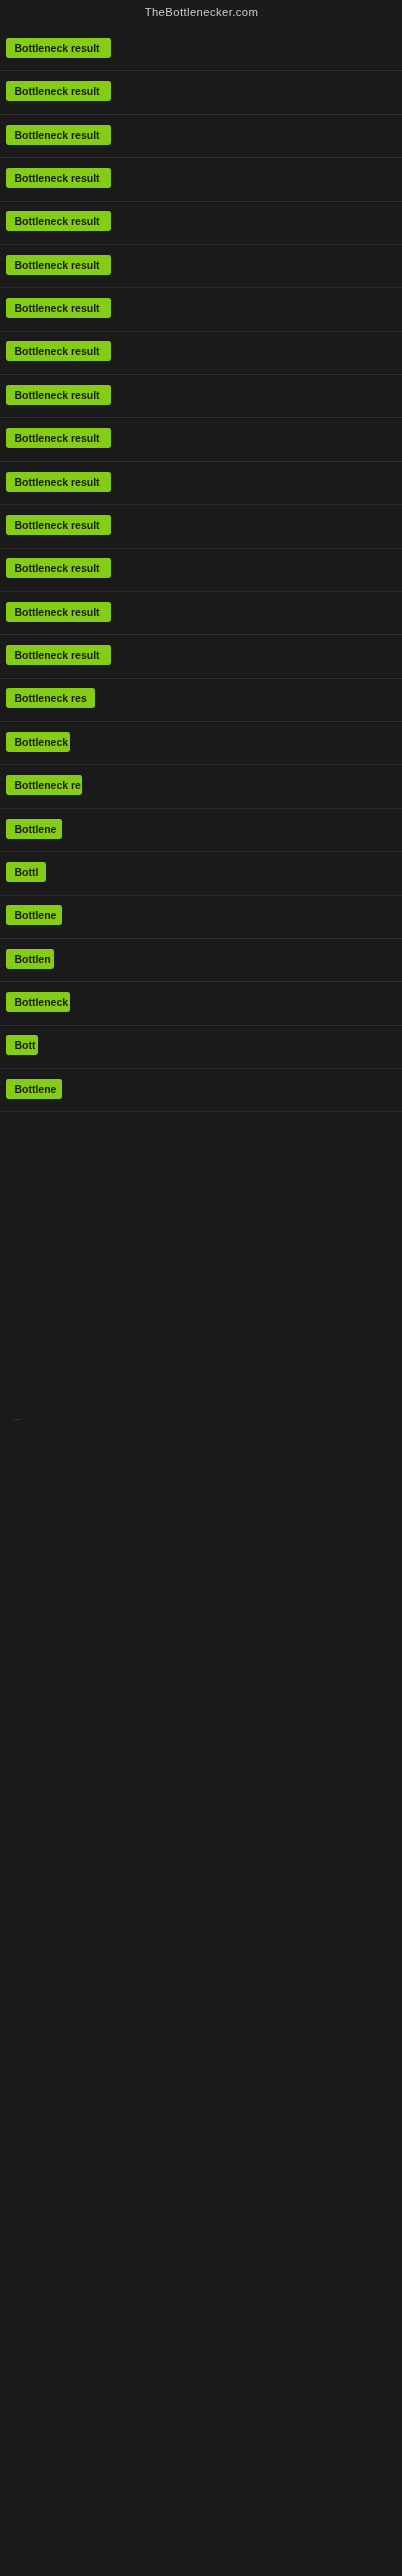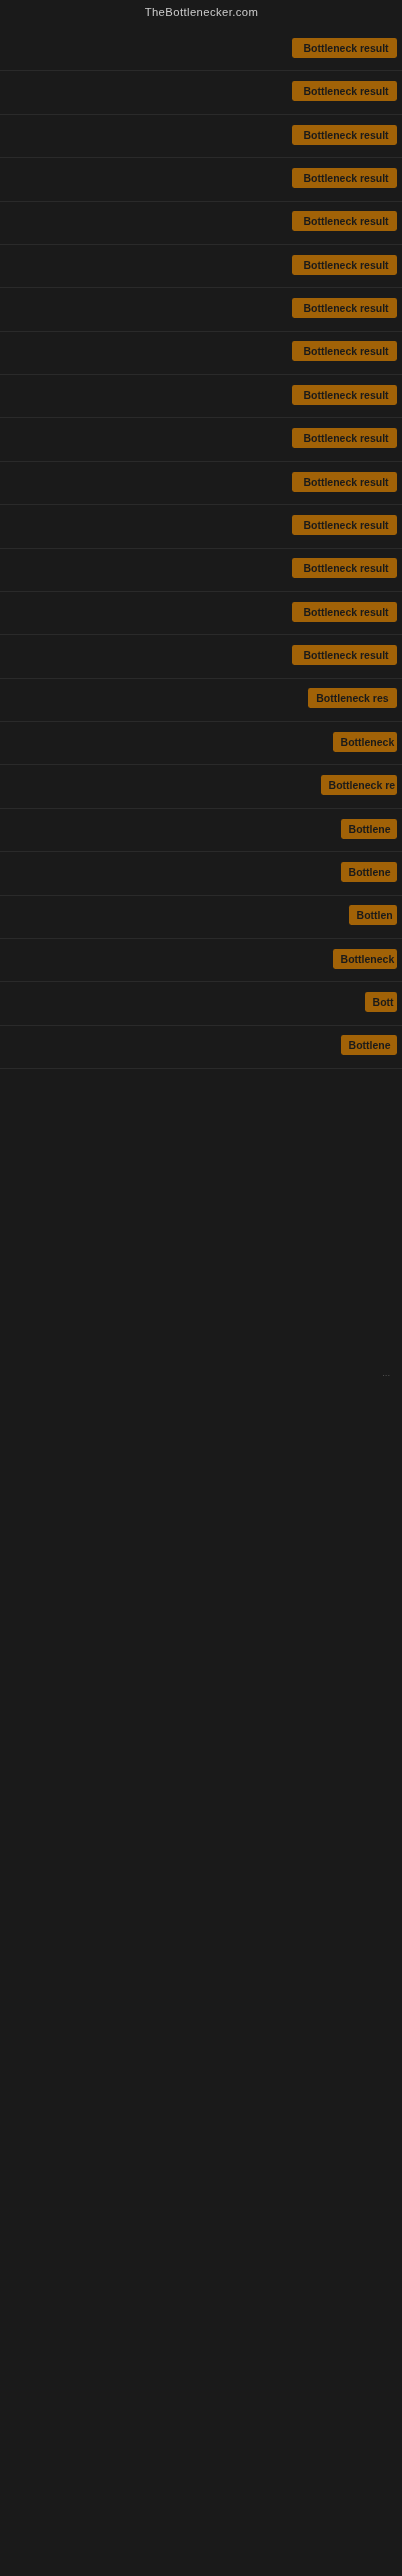--- a/index.html
+++ b/index.html
@@ -1,40 +1,39 @@
 <!DOCTYPE html>
 <html style="font-size:13px"><head>
   <meta charset="utf-8">
   <style>
     * {
       margin: 0;
       padding: 0;
       box-sizing: border-box;
-      text-align: right;
     }
 
     body {
       width: 403px;
       min-height: 2576px;
       background-color: #1a1a1a;
       font-family: Arial, sans-serif;
       position: relative;
     }
 
     .site-header {
       text-align: center;
       padding: 6.4px 0 9.7px 0;
       color: #cccccc;
       font-size: 11.3px;
       letter-spacing: 0.4px;
     }
 
     .bottleneck-badge {
       display: inline-block;
-      background-color: #a16207;
+      background-color: #84cc16;
       color: #1a1a1a;
       font-size: 10.5px;
       font-weight: bold;
       padding: 4px 8px;
       border-radius: 2.4px;
       white-space: nowrap;
       overflow: hidden;
     }
 
     .result-row {
@@ -69,20 +68,21 @@
     <div class="result-row"><span class="bottleneck-badge" style="max-width: 105px; width: 105px;">Bottleneck result</span></div>
     <div class="result-row"><span class="bottleneck-badge" style="max-width: 105px; width: 105px;">Bottleneck result</span></div>
     <div class="result-row"><span class="bottleneck-badge" style="max-width: 105px; width: 105px;">Bottleneck result</span></div>
     <div class="result-row"><span class="bottleneck-badge" style="max-width: 105px; width: 105px;">Bottleneck result</span></div>
     <div class="result-row"><span class="bottleneck-badge" style="max-width: 105px; width: 105px;">Bottleneck result</span></div>
     <div class="result-row"><span class="bottleneck-badge" style="max-width: 105px; width: 105px;">Bottleneck result</span></div>
     <div class="result-row"><span class="bottleneck-badge" style="max-width: 89px; width: 106px;">Bottleneck res</span></div>
     <div class="result-row"><span class="bottleneck-badge" style="max-width: 64px; width: 64px;">Bottleneck</span></div>
     <div class="result-row"><span class="bottleneck-badge" style="max-width: 76px; width: 88px;">Bottleneck re</span></div>
     <div class="result-row"><span class="bottleneck-badge" style="max-width: 56px; width: 56px;">Bottlene</span></div>
+    <div class="result-row"><span class="bottleneck-badge" style="max-width: 40px; width: 40px;">Bottl</span></div>
     <div class="result-row"><span class="bottleneck-badge" style="max-width: 56px; width: 56px;">Bottlene</span></div>
     <div class="result-row"><span class="bottleneck-badge" style="max-width: 52px; width: 48px;">Bottlen</span></div>
     <div class="result-row"><span class="bottleneck-badge" style="max-width: 64px; width: 64px;">Bottleneck</span></div>
     <div class="result-row"><span class="bottleneck-badge" style="max-width: 32px; width: 32px;">Bott</span></div>
     <div class="result-row"><span class="bottleneck-badge" style="max-width: 56px; width: 56px;">Bottlene</span></div>
   </div>
 
 <div style="padding: 16px 6.4px 6.4px 6.4px; height: 322px; display: flex; flex-direction: column; justify-content: flex-end;">
   <div class="ellipsis-marker">...</div>
 </div>

